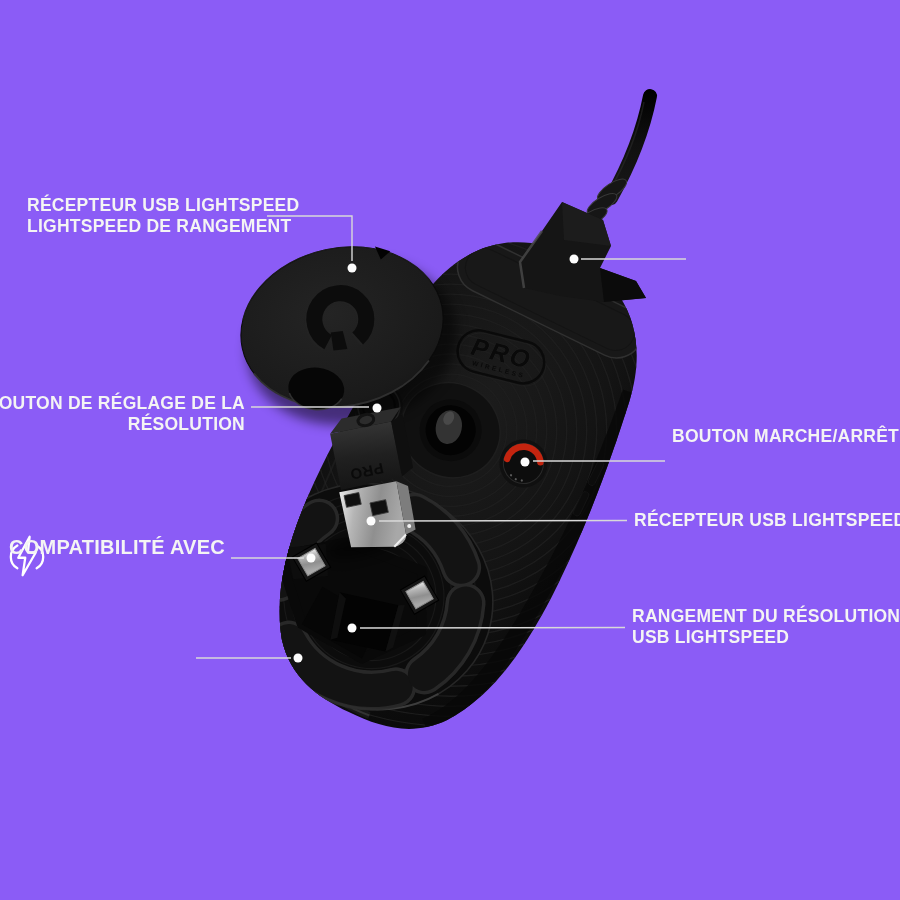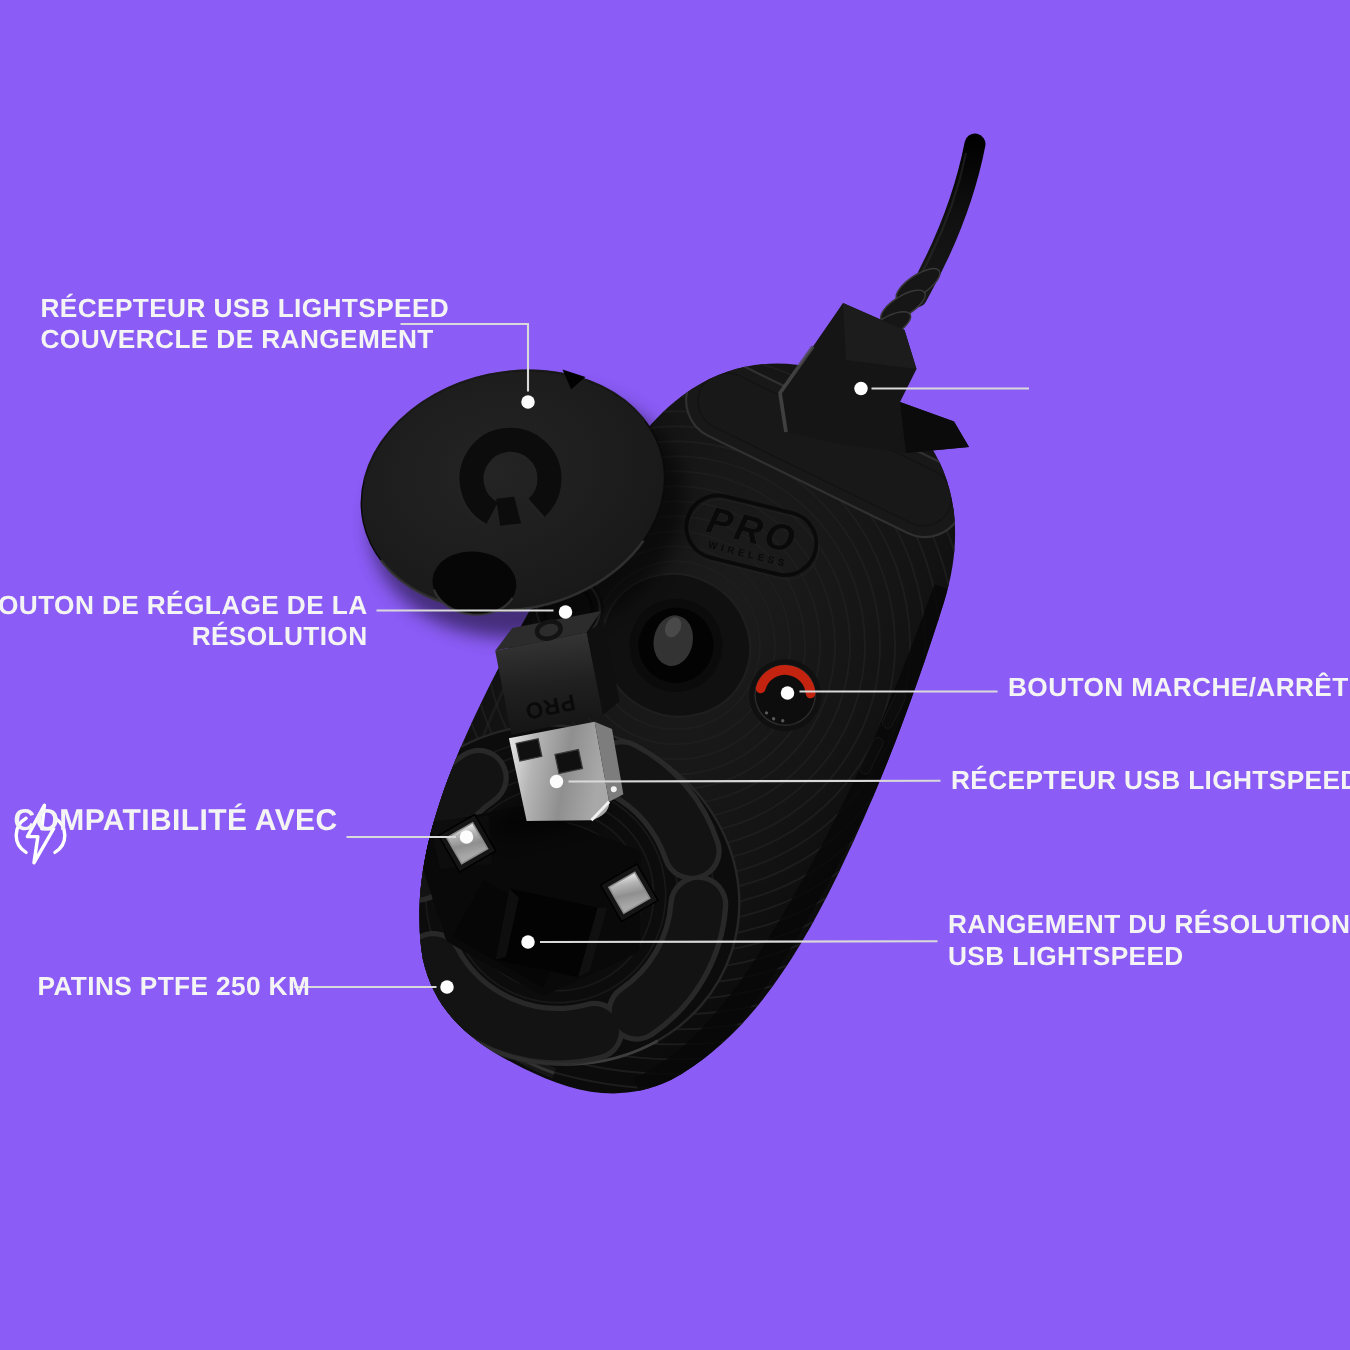--- a/index.html
+++ b/index.html
@@ -5,21 +5,21 @@
   html,body{margin:0;padding:0;background:#000;}
   .stage{position:relative;width:900px;height:900px;background:#8b5cf6;overflow:hidden;
          font-family:"Liberation Sans",sans-serif;}
   .stage svg.scene{position:absolute;left:0;top:0;}
   .label{position:absolute;color:#f4f4f4;font-weight:700;font-size:17.5px;line-height:21px;
          letter-spacing:.25px;white-space:nowrap;}
   .label.r{text-align:right;}
   .lbl-cover{left:27px;top:195px;}
   .lbl-cable{left:692px;top:248px;}
   .lbl-dpi{right:655px;top:393px;}
-  .lbl-power{left:672px;top:448px;}
+  .lbl-power{left:672px;top:426px;}
   .lbl-receiver{left:634px;top:510px;}
   .lbl-powerplay{right:675px;top:537px;font-size:20px;}
   .lbl-rangement{left:632px;top:606px;}
   .lbl-patins{left:25px;top:647px;}
   .pp-icon{position:absolute;left:6px;top:532px;width:42px;height:48px;}
 </style>
 </head>
 <body>
 
 <div class="stage">
@@ -261,21 +261,21 @@
         <circle cx="525" cy="462" r="4.5"></circle>
     <circle cx="371" cy="521" r="4.5"></circle>
         <circle cx="311" cy="558" r="4.5"></circle>
     <circle cx="352" cy="628" r="4.5"></circle>
         <circle cx="298" cy="658" r="4.5"></circle>
   </g>
 </svg>
 
 <div class="label lbl-cover">
   <div>RÉCEPTEUR USB LIGHTSPEED</div>
-  <div>COUVERCLE DE RANGEMENT</div>
+  <div>LIGHTSPEED DE RANGEMENT</div>
 </div>
 
 
 <div class="label lbl-dpi r">
   <div>BOUTON DE RÉGLAGE DE LA</div>
   <div>RÉSOLUTION</div>
 </div>
 
 <div class="label lbl-power">
   <div>BOUTON MARCHE/ARRÊT</div>
@@ -293,17 +293,14 @@
 
 <div class="label lbl-powerplay r">
   <div>COMPATIBILITÉ AVEC</div>
 </div>
 
 <div class="label lbl-rangement">
   <div>RANGEMENT DU RÉSOLUTION</div>
   <div>USB LIGHTSPEED</div>
 </div>
 
-<div class="label lbl-patins">
-  <div>PATINS PTFE 250 KM</div>
-</div>
 
 </div>
 
 </body></html>

